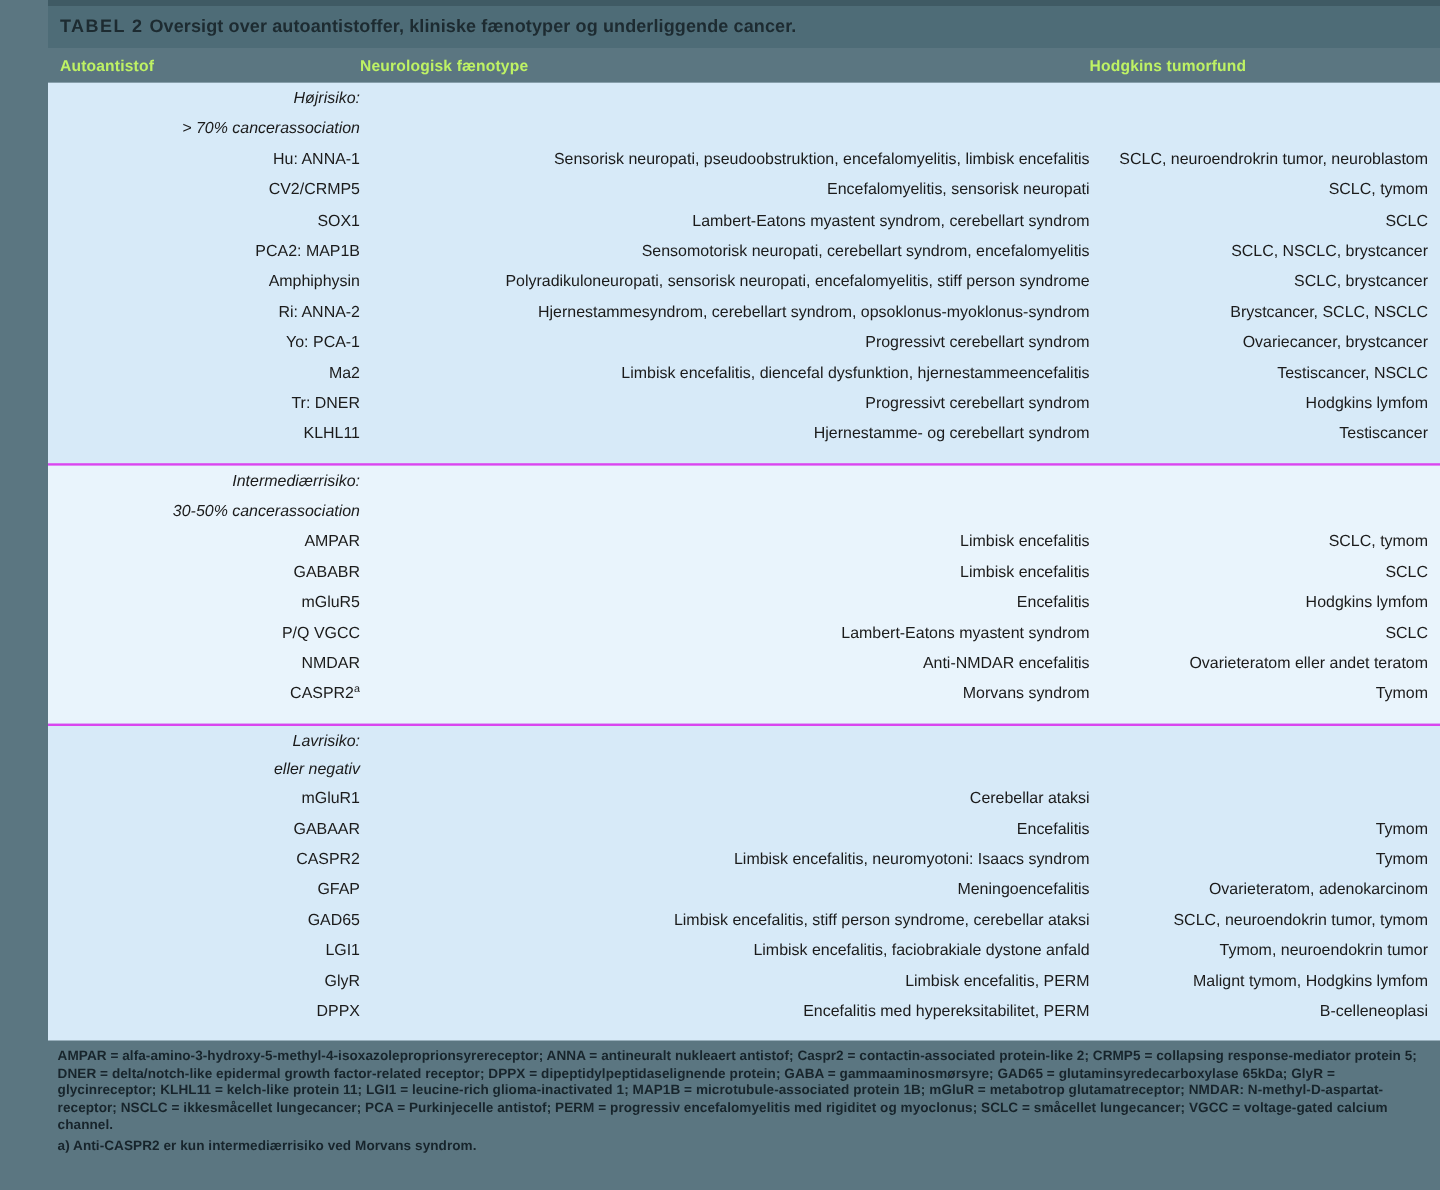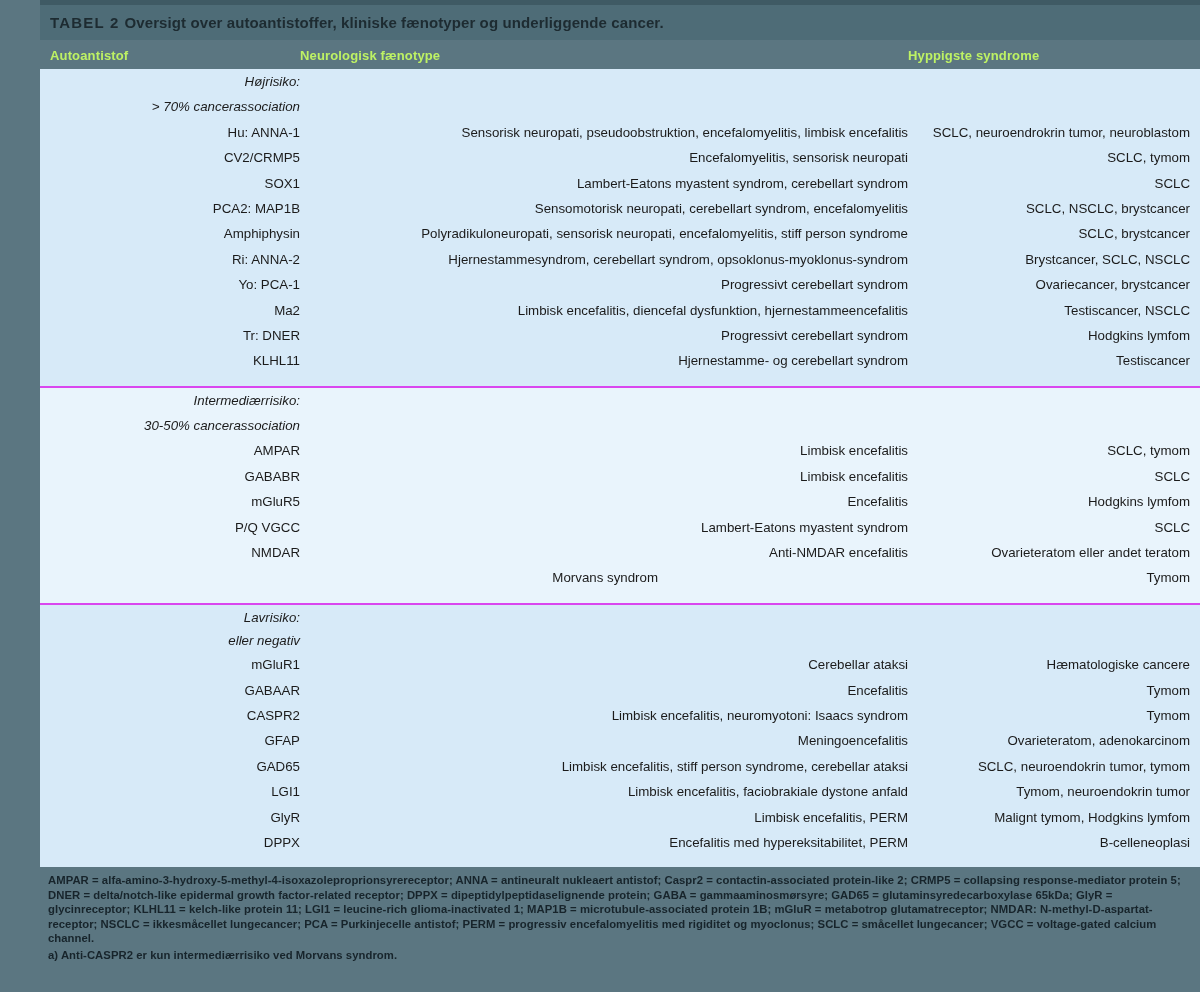--- a/index.html
+++ b/index.html
@@ -130,21 +130,21 @@
 
   <div class="title-bar">
     <div class="title-text">
       <span class="title-label">TABEL 2</span><span>Oversigt over autoantistoffer, kliniske fænotyper og underliggende cancer.</span>
     </div>
   </div>
 
   <div class="colhead-row">
     <div class="c1"><span class="colhead">Autoantistof</span></div>
     <div class="c2"><span class="colhead">Neurologisk fænotype</span></div>
-    <div class="c3"><span class="colhead">Hyppigste syndrome</span></div>
+    <div class="c3"><span class="colhead">Hodgkins tumorfund</span></div>
   </div>
 
   <div class="tbody" id="tbody">
       <div class="section tone-a">
         <div class="row group-label">
           <div class="c1"><span class="cell group">Højrisiko:</span></div>
         </div>
         <div class="row group-sub">
           <div class="c1"><span class="cell group">&gt; 70% cancerassociation</span></div>
         </div>
@@ -226,36 +226,36 @@
           <div class="c1"><span class="cell">P/Q VGCC</span></div>
           <div class="c2"><span class="cell">Lambert-Eatons myastent syndrom</span></div>
           <div class="c3"><span class="cell">SCLC</span></div>
         </div>
         <div class="row">
           <div class="c1"><span class="cell">NMDAR</span></div>
           <div class="c2"><span class="cell">Anti-NMDAR encefalitis</span></div>
           <div class="c3"><span class="cell">Ovarieteratom eller andet teratom</span></div>
         </div>
         <div class="row">
+          <div class="c1"><span class="cell">CASPR2<span class="sup">a</span></span></div>
           <div class="c2"><span class="cell">Morvans syndrom</span></div>
           <div class="c3"><span class="cell">Tymom</span></div>
         </div>
         <div class="row spacer"></div>
       </div>
       <div class="section tone-a">
         <div class="row group-label">
           <div class="c1"><span class="cell group">Lavrisiko:</span></div>
         </div>
         <div class="row group-sub2">
           <div class="c1"><span class="cell group tight">eller negativ</span></div>
         </div>
         <div class="row">
           <div class="c1"><span class="cell">mGluR1</span></div>
           <div class="c2"><span class="cell">Cerebellar ataksi</span></div>
-          <div class="c3"><span class="cell">Hæmatologiske cancere</span></div>
         </div>
         <div class="row">
           <div class="c1"><span class="cell">GABAAR</span></div>
           <div class="c2"><span class="cell">Encefalitis</span></div>
           <div class="c3"><span class="cell">Tymom</span></div>
         </div>
         <div class="row">
           <div class="c1"><span class="cell">CASPR2</span></div>
           <div class="c2"><span class="cell">Limbisk encefalitis, neuromyotoni: Isaacs syndrom</span></div>
           <div class="c3"><span class="cell">Tymom</span></div>

